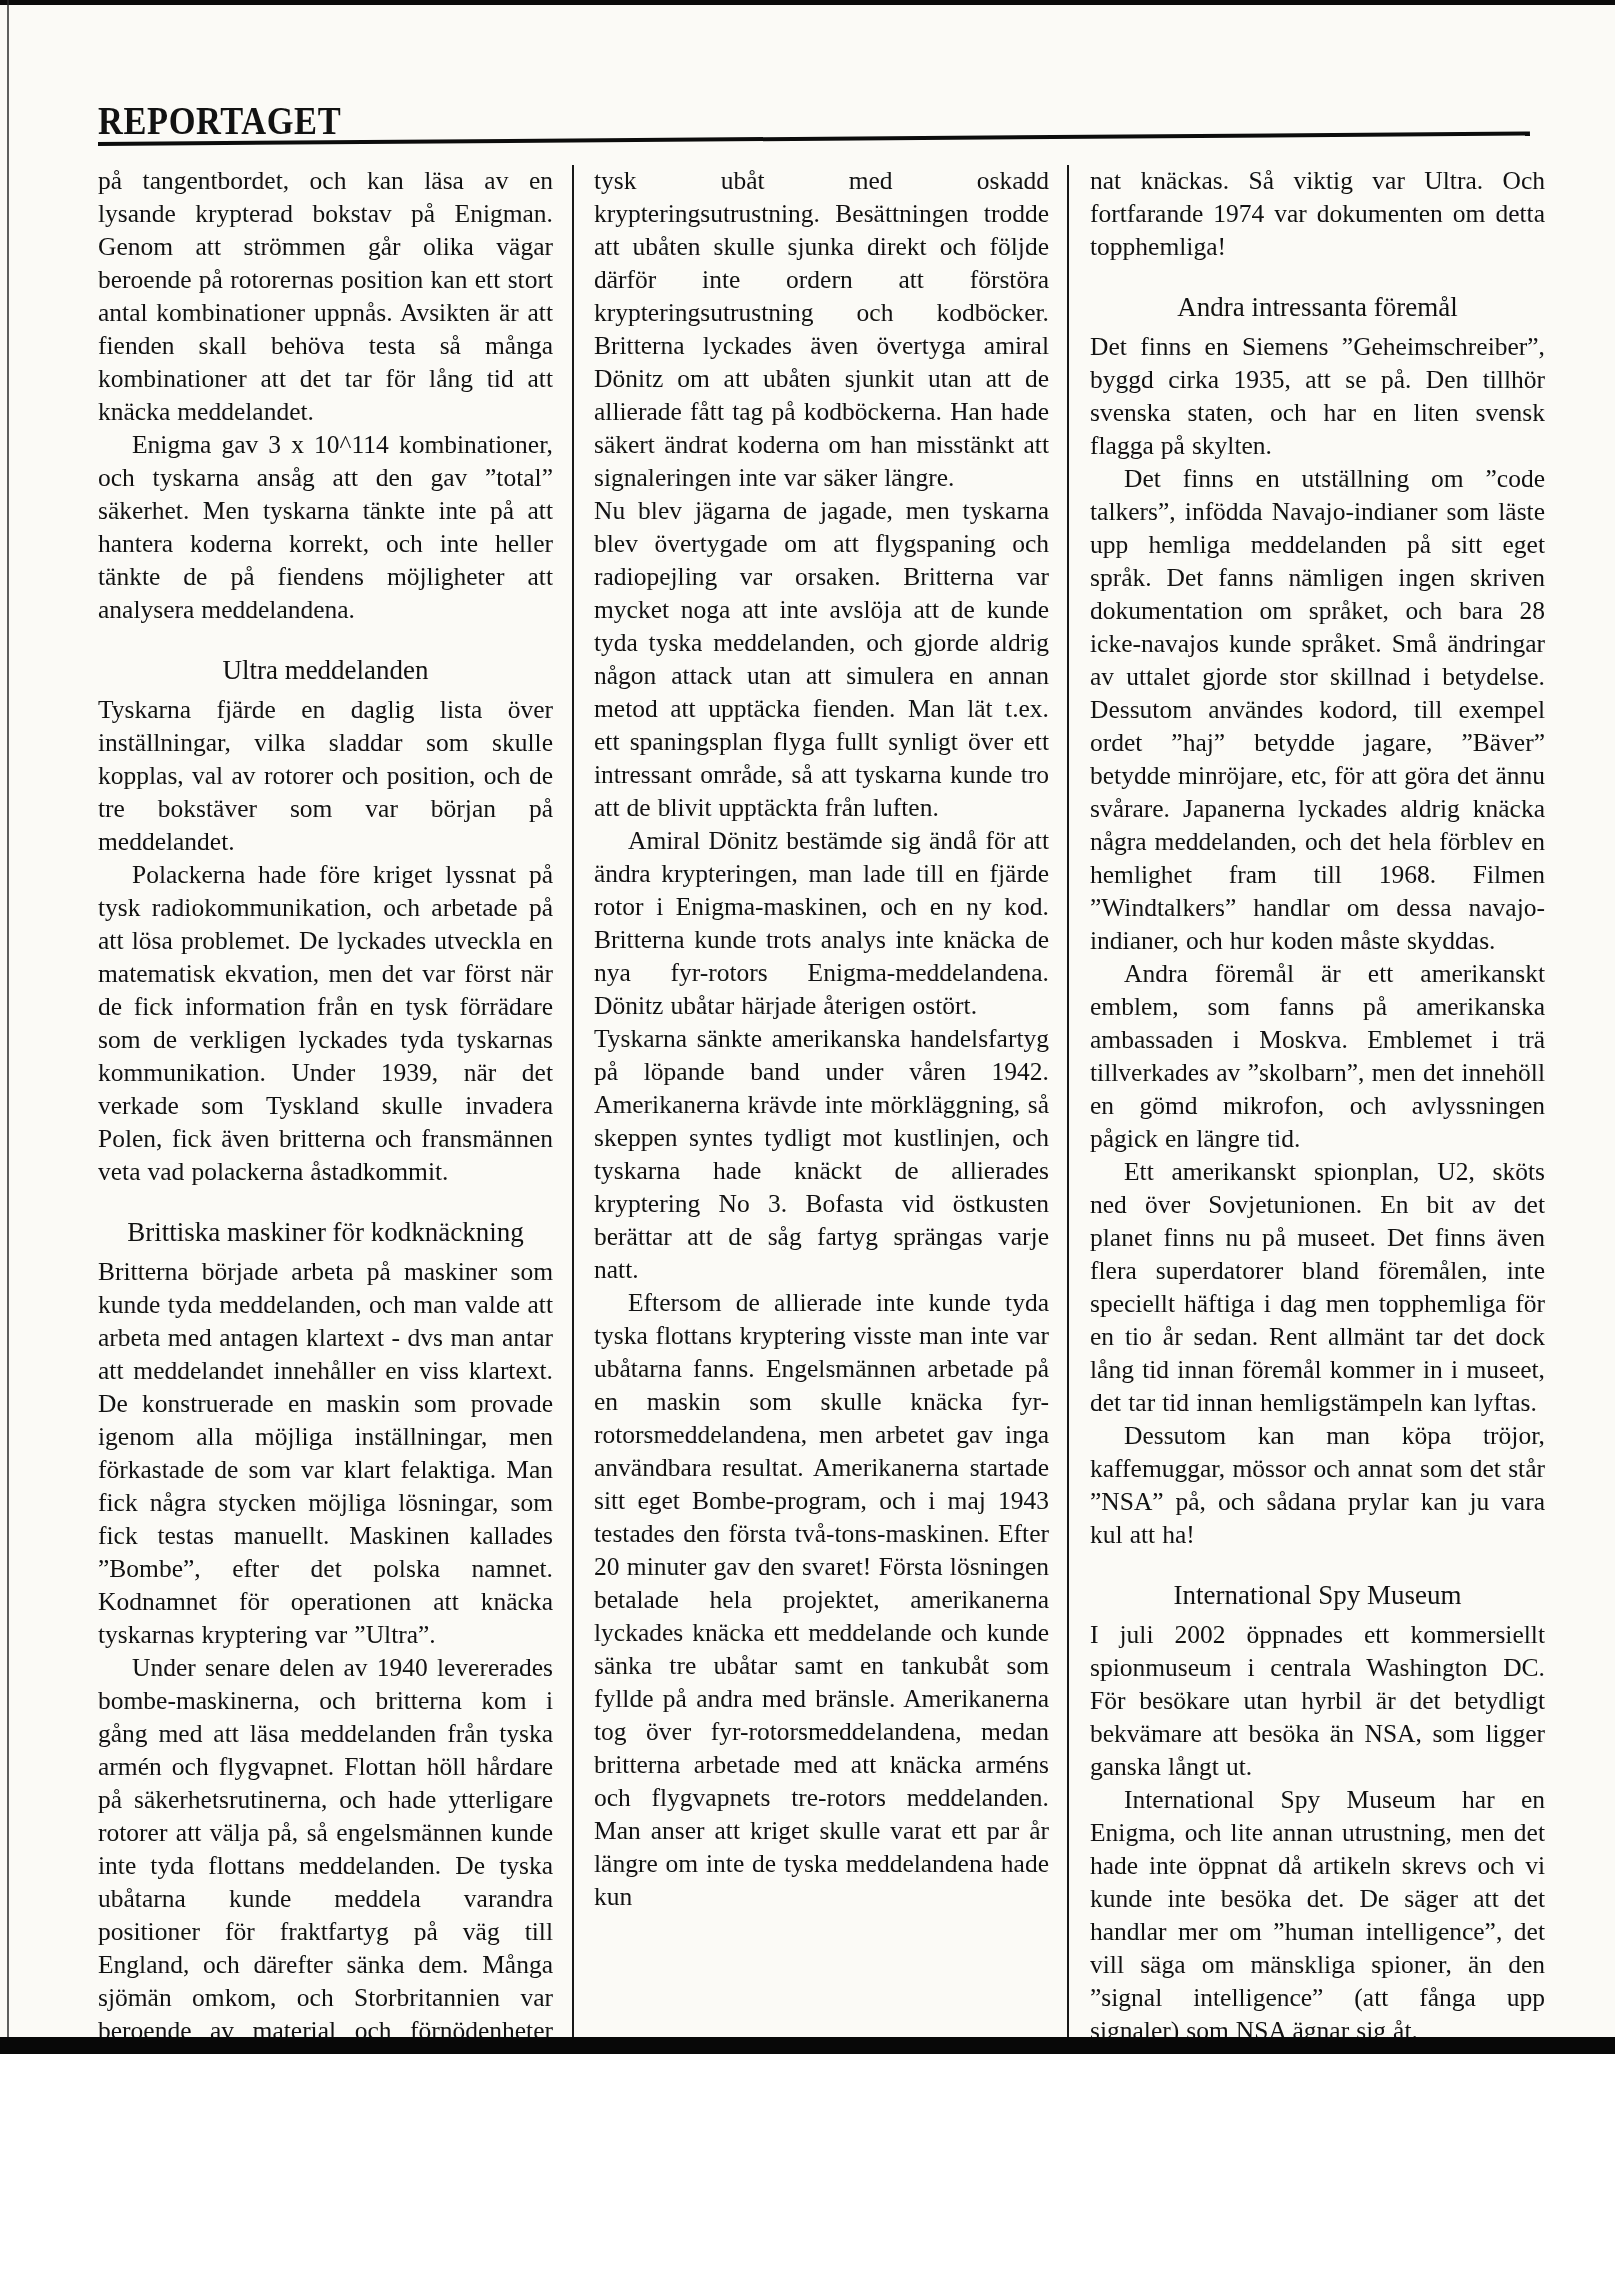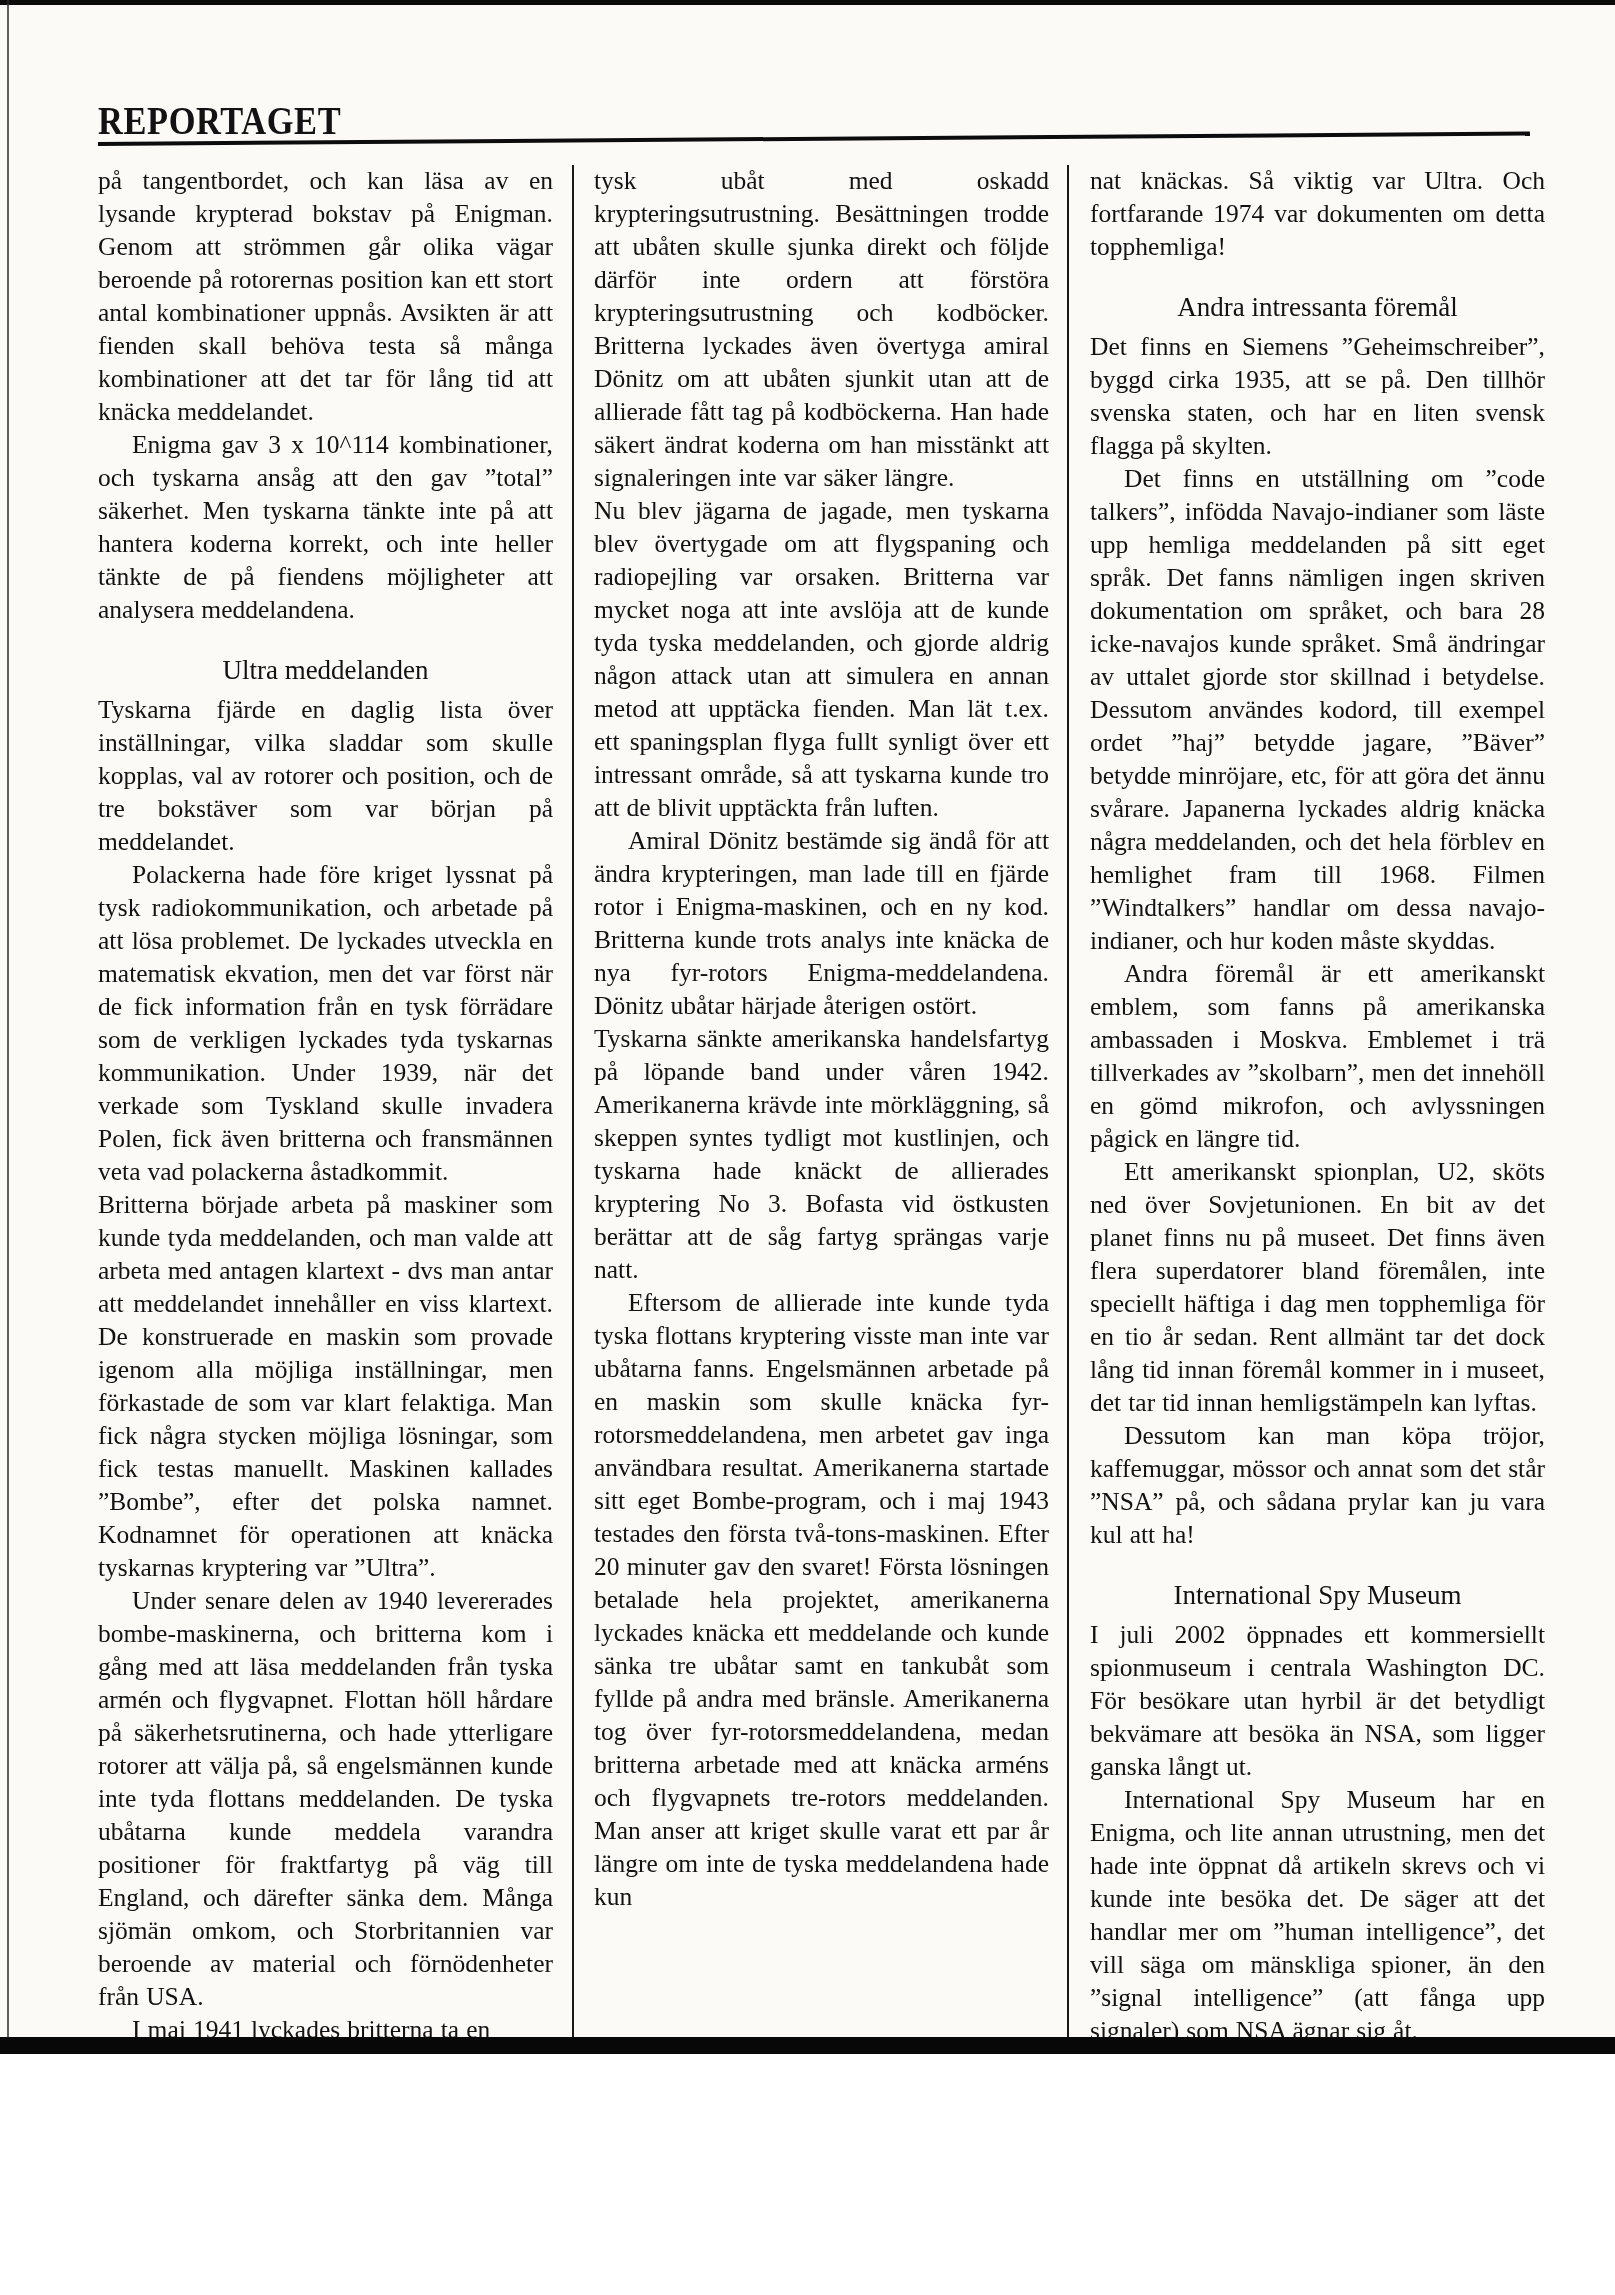--- a/index.html
+++ b/index.html
@@ -125,20 +125,21 @@
   <h1 class="kicker">REPORTAGET</h1>
   <div class="header-rule"></div>
 
   <div class="cols">
       <div class="col">
         <p class="para">på tangentbordet, och kan läsa av en lysande krypterad bokstav på Enigman. Genom att strömmen går olika vägar beroende på rotorernas position kan ett stort antal kombinationer uppnås. Avsikten är att fienden skall behöva testa så många kombinationer att det tar för lång tid att knäcka meddelandet.</p>
         <p class="para indent">Enigma gav 3 x 10^114 kombinationer, och tyskarna ansåg att den gav ”total” säkerhet. Men tyskarna tänkte inte på att hantera koderna korrekt, och inte heller tänkte de på fiendens möjligheter att analysera meddelandena.</p>
         <h3 class="heading">Ultra meddelanden</h3>
         <p class="para">Tyskarna fjärde en daglig lista över inställningar, vilka sladdar som skulle kopplas, val av rotorer och position, och de tre bokstäver som var början på meddelandet.</p>
         <p class="para indent">Polackerna hade före kriget lyssnat på tysk radiokommunikation, och arbetade på att lösa problemet. De lyckades utveckla en matematisk ekvation, men det var först när de fick information från en tysk förrädare som de verkligen lyckades tyda tyskarnas kommunikation. Under 1939, när det verkade som Tyskland skulle invadera Polen, fick även britterna och fransmännen veta vad polackerna åstadkommit.</p>
+        <h3 class="heading plain">Brittiska maskiner för kodknäckning</h3>
         <p class="para">Britterna började arbeta på maskiner som kunde tyda meddelanden, och man valde att arbeta med antagen klartext - dvs man antar att meddelandet innehåller en viss klartext. De konstruerade en maskin som provade igenom alla möjliga inställningar, men förkastade de som var klart felaktiga. Man fick några stycken möjliga lösningar, som fick testas manuellt. Maskinen kallades ”Bombe”, efter det polska namnet. Kodnamnet för operationen att knäcka tyskarnas kryptering var ”Ultra”.</p>
         <p class="para indent">Under senare delen av 1940 levererades bombe-maskinerna, och britterna kom i gång med att läsa meddelanden från tyska armén och flygvapnet. Flottan höll hårdare på säkerhetsrutinerna, och hade ytterligare rotorer att välja på, så engelsmännen kunde inte tyda flottans meddelanden. De tyska ubåtarna kunde meddela varandra positioner för fraktfartyg på väg till England, och därefter sänka dem. Många sjömän omkom, och Storbritannien var beroende av material och förnödenheter från USA.</p>
         <p class="para indent">I maj 1941 lyckades britterna ta en</p>
       </div>
       <div class="col">
         <p class="para">tysk ubåt med oskadd krypteringsutrustning. Besättningen trodde att ubåten skulle sjunka direkt och följde därför inte ordern att förstöra krypteringsutrustning och kodböcker. Britterna lyckades även övertyga amiral Dönitz om att ubåten sjunkit utan att de allierade fått tag på kodböckerna. Han hade säkert ändrat koderna om han misstänkt att signaleringen inte var säker längre.</p>
         <p class="para">Nu blev jägarna de jagade, men tyskarna blev övertygade om att flygspaning och radiopejling var orsaken. Britterna var mycket noga att inte avslöja att de kunde tyda tyska meddelanden, och gjorde aldrig någon attack utan att simulera en annan metod att upptäcka fienden. Man lät t.ex. ett spaningsplan flyga fullt synligt över ett intressant område, så att tyskarna kunde tro att de blivit upptäckta från luften.</p>
         <p class="para indent">Amiral Dönitz bestämde sig ändå för att ändra krypteringen, man lade till en fjärde rotor i Enigma-maskinen, och en ny kod. Britterna kunde trots analys inte knäcka de nya fyr-rotors Enigma-meddelandena. Dönitz ubåtar härjade återigen ostört.</p>
         <p class="para">Tyskarna sänkte amerikanska handelsfartyg på löpande band under våren 1942. Amerikanerna krävde inte mörkläggning, så skeppen syntes tydligt mot kustlinjen, och tyskarna hade knäckt de allierades kryptering No 3. Bofasta vid östkusten berättar att de såg fartyg sprängas varje natt.</p>
         <p class="para indent">Eftersom de allierade inte kunde tyda tyska flottans kryptering visste man inte var ubåtarna fanns. Engelsmännen arbetade på en maskin som skulle knäcka fyr-rotorsmeddelandena, men arbetet gav inga användbara resultat. Amerikanerna startade sitt eget Bombe-program, och i maj 1943 testades den första två-tons-maskinen. Efter 20 minuter gav den svaret! Första lösningen betalade hela projektet, amerikanerna lyckades knäcka ett meddelande och kunde sänka tre ubåtar samt en tankubåt som fyllde på andra med bränsle. Amerikanerna tog över fyr-rotorsmeddelandena, medan britterna arbetade med att knäcka arméns och flygvapnets tre-rotors meddelanden. Man anser att kriget skulle varat ett par år längre om inte de tyska meddelandena hade kun</p>

